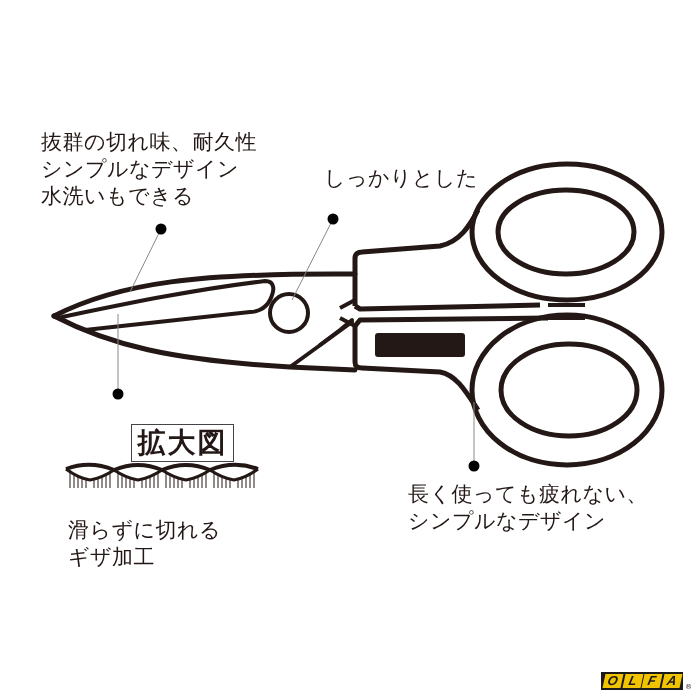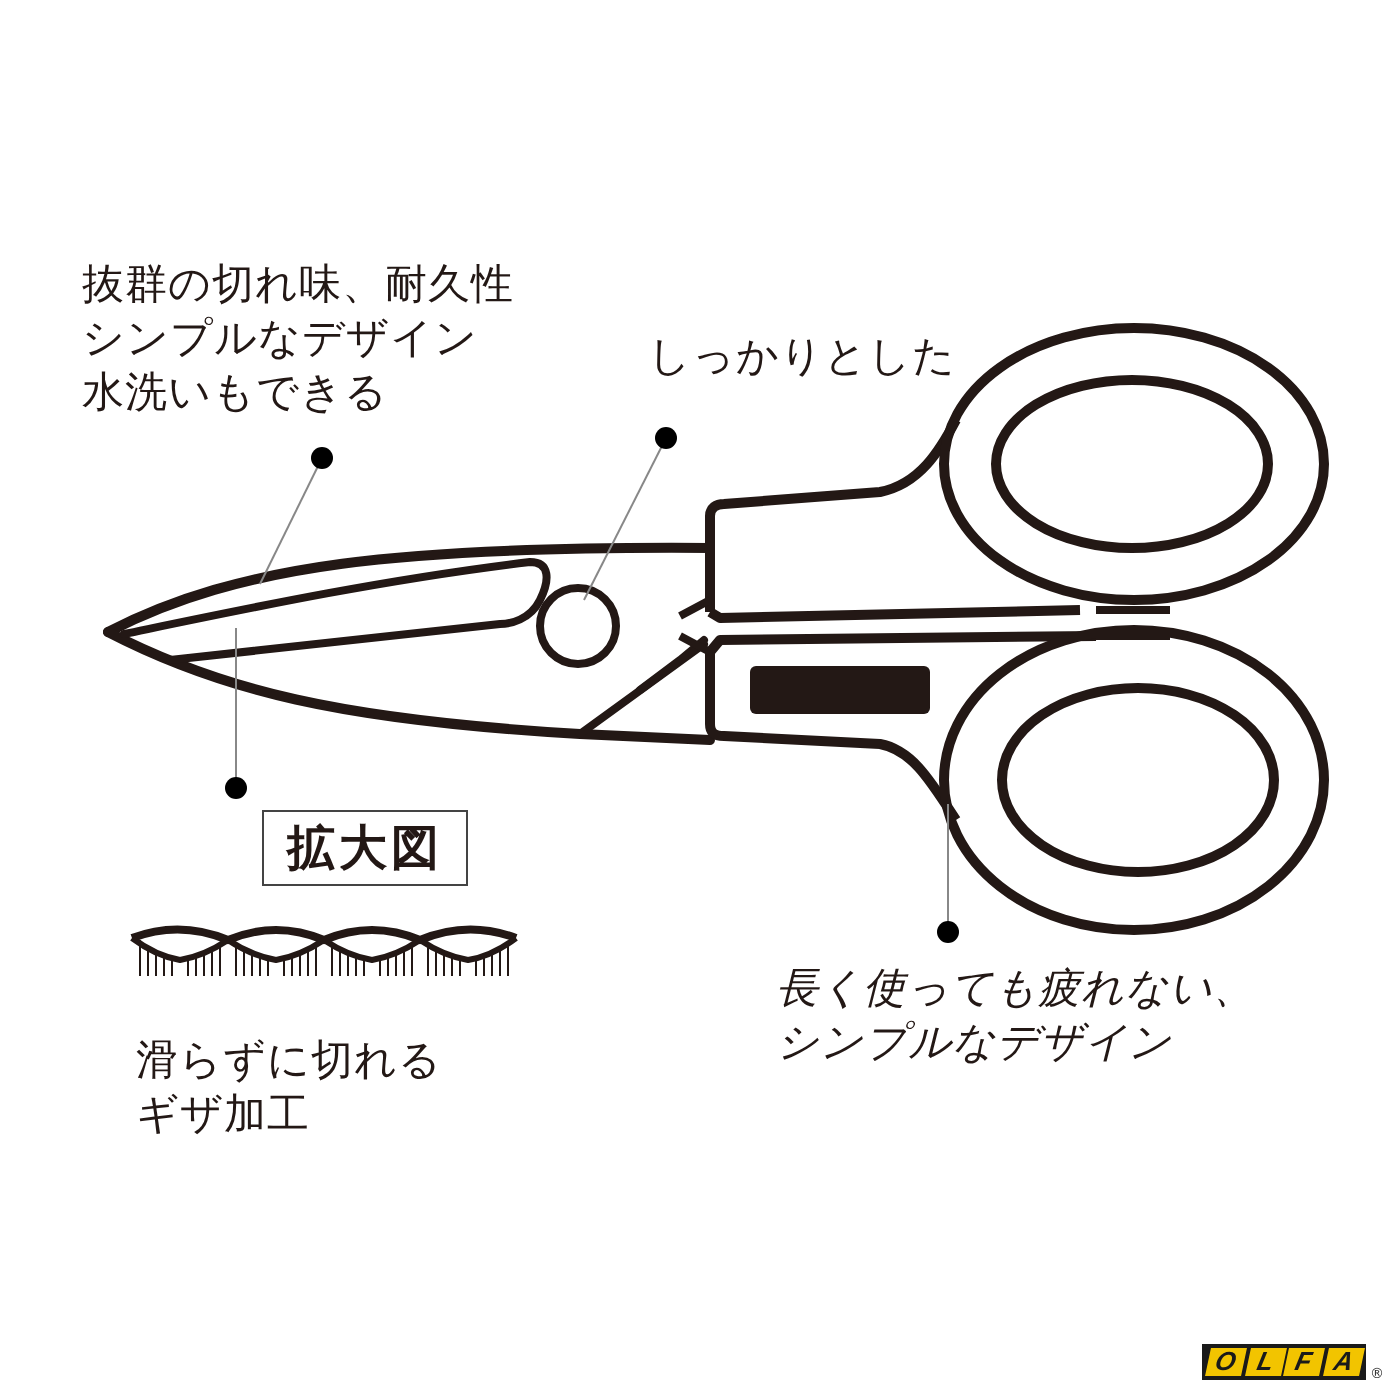--- a/index.html
+++ b/index.html
@@ -5,25 +5,25 @@
   html, body { margin: 0; padding: 0; background: #ffffff; }
   body { width: 700px; height: 700px; position: relative; overflow: hidden;
          font-family: "DejaVu Sans", "Liberation Sans", sans-serif; color: #231815; }
   .diagram { position: absolute; left: 0; top: 0; width: 700px; height: 700px; }
   .label { position: absolute; font-size: 21px; line-height: 27px; color: #231815;
            letter-spacing: 0.5px; white-space: nowrap; }
   .label span { display: block; }
   #lbl-blade { left: 41px; top: 129px; }
   #lbl-pivot { left: 324px; top: 165px; }
   #lbl-serration { left: 68px; top: 498px; margin-top: 19px; }
-  #lbl-handle { left: 388px; top: 481px; font-style: italic; }
-  .zoom-box { position: absolute; left: 131px; top: 405px; width: 103px; height: 38px;
+  #lbl-handle { left: 408px; top: 481px; }
+  .zoom-box { position: absolute; left: 131px; top: 424px; width: 103px; height: 38px;
               border: 1.5px solid #444; box-sizing: border-box;
               display: flex; align-items: center; justify-content: center;
-              font-size: 24px; font-weight: bold; letter-spacing: 2px; color: #231815; }
+              font-size: 28px; font-weight: bold; letter-spacing: 2px; color: #231815; }
   .logo { position: absolute; left: 601px; top: 672px; width: 82px; height: 18px;
           background: #1a1a1a; display: flex; align-items: center; padding: 0 2px; box-sizing: border-box; }
   .logo-letter { flex: 1; margin: 0 1px; height: 14px; background: #f2c400; color: #1a1a1a;
                  font: italic bold 13px/14px "Liberation Sans", sans-serif; text-align: center;
                  transform: skewX(-12deg); }
   .logo-reg { position: absolute; left: 685px; top: 683px; font-size: 7px; color: #333; }
 </style>
 </head>
 <body>
 

